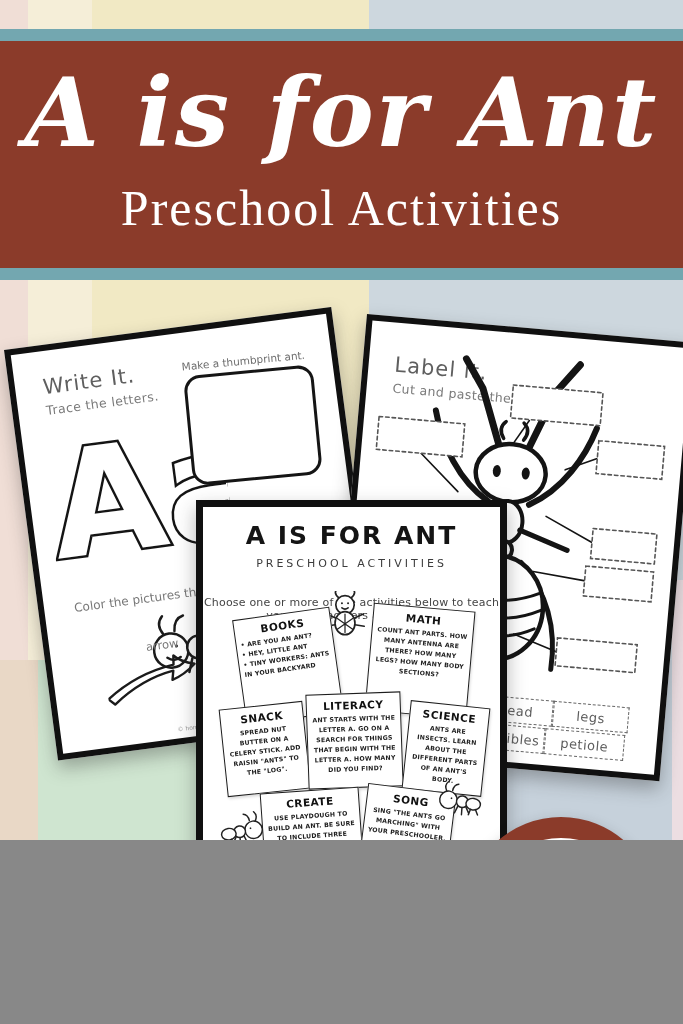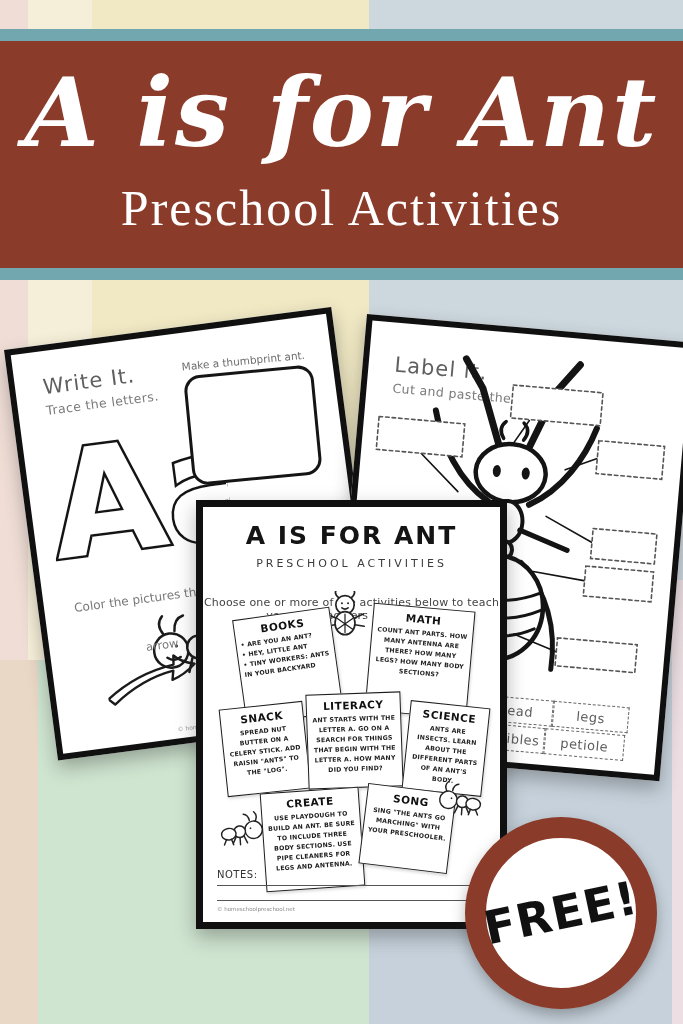--- a/index.html
+++ b/index.html
@@ -1,16 +1,16 @@
 <!DOCTYPE html>
 <html><head>
 <meta charset="utf-8">
 <style>
   html,body{margin:0;padding:0;background:#888;}
-  #canvas{position:relative;width:683px;height:1024px;overflow:hidden;background:#e8e2d0;font-family:"DejaVu Sans",sans-serif;}
+  #canvas{position:relative;width:683px;height:840px;overflow:hidden;background:#e8e2d0;font-family:"DejaVu Sans",sans-serif;}
   .plank{position:absolute;}
   .grain{background-image:repeating-linear-gradient(90deg,rgba(255,255,255,.18) 0 14px,rgba(120,110,90,.05) 14px 18px,rgba(255,255,255,.06) 18px 34px);}
   
   .tealbar{position:absolute;left:0;width:683px;background:#73a7b0;z-index:3;}
   #header{position:absolute;left:0;top:41px;width:683px;height:227px;background:#8b3b2a;z-index:3;display:flex;flex-direction:column;align-items:center;justify-content:center;}
   #header .script{font-family:"DejaVu Serif",serif;font-style:italic;font-weight:bold;font-size:96px;color:#fff;line-height:1;margin-top:-8px;letter-spacing:2px;}
   #header .serif{font-family:"Liberation Serif",serif;font-size:50px;color:#fff;margin-top:18px;letter-spacing:2px;}
   
   .sheet{position:absolute;background:#fff;border:6px solid #101010;box-shadow:0 8px 18px rgba(40,40,40,.35);}
   #sheet-left{left:4px;top:350px;width:318px;height:402px;transform:rotate(-7.5deg);transform-origin:top left;z-index:4;}

